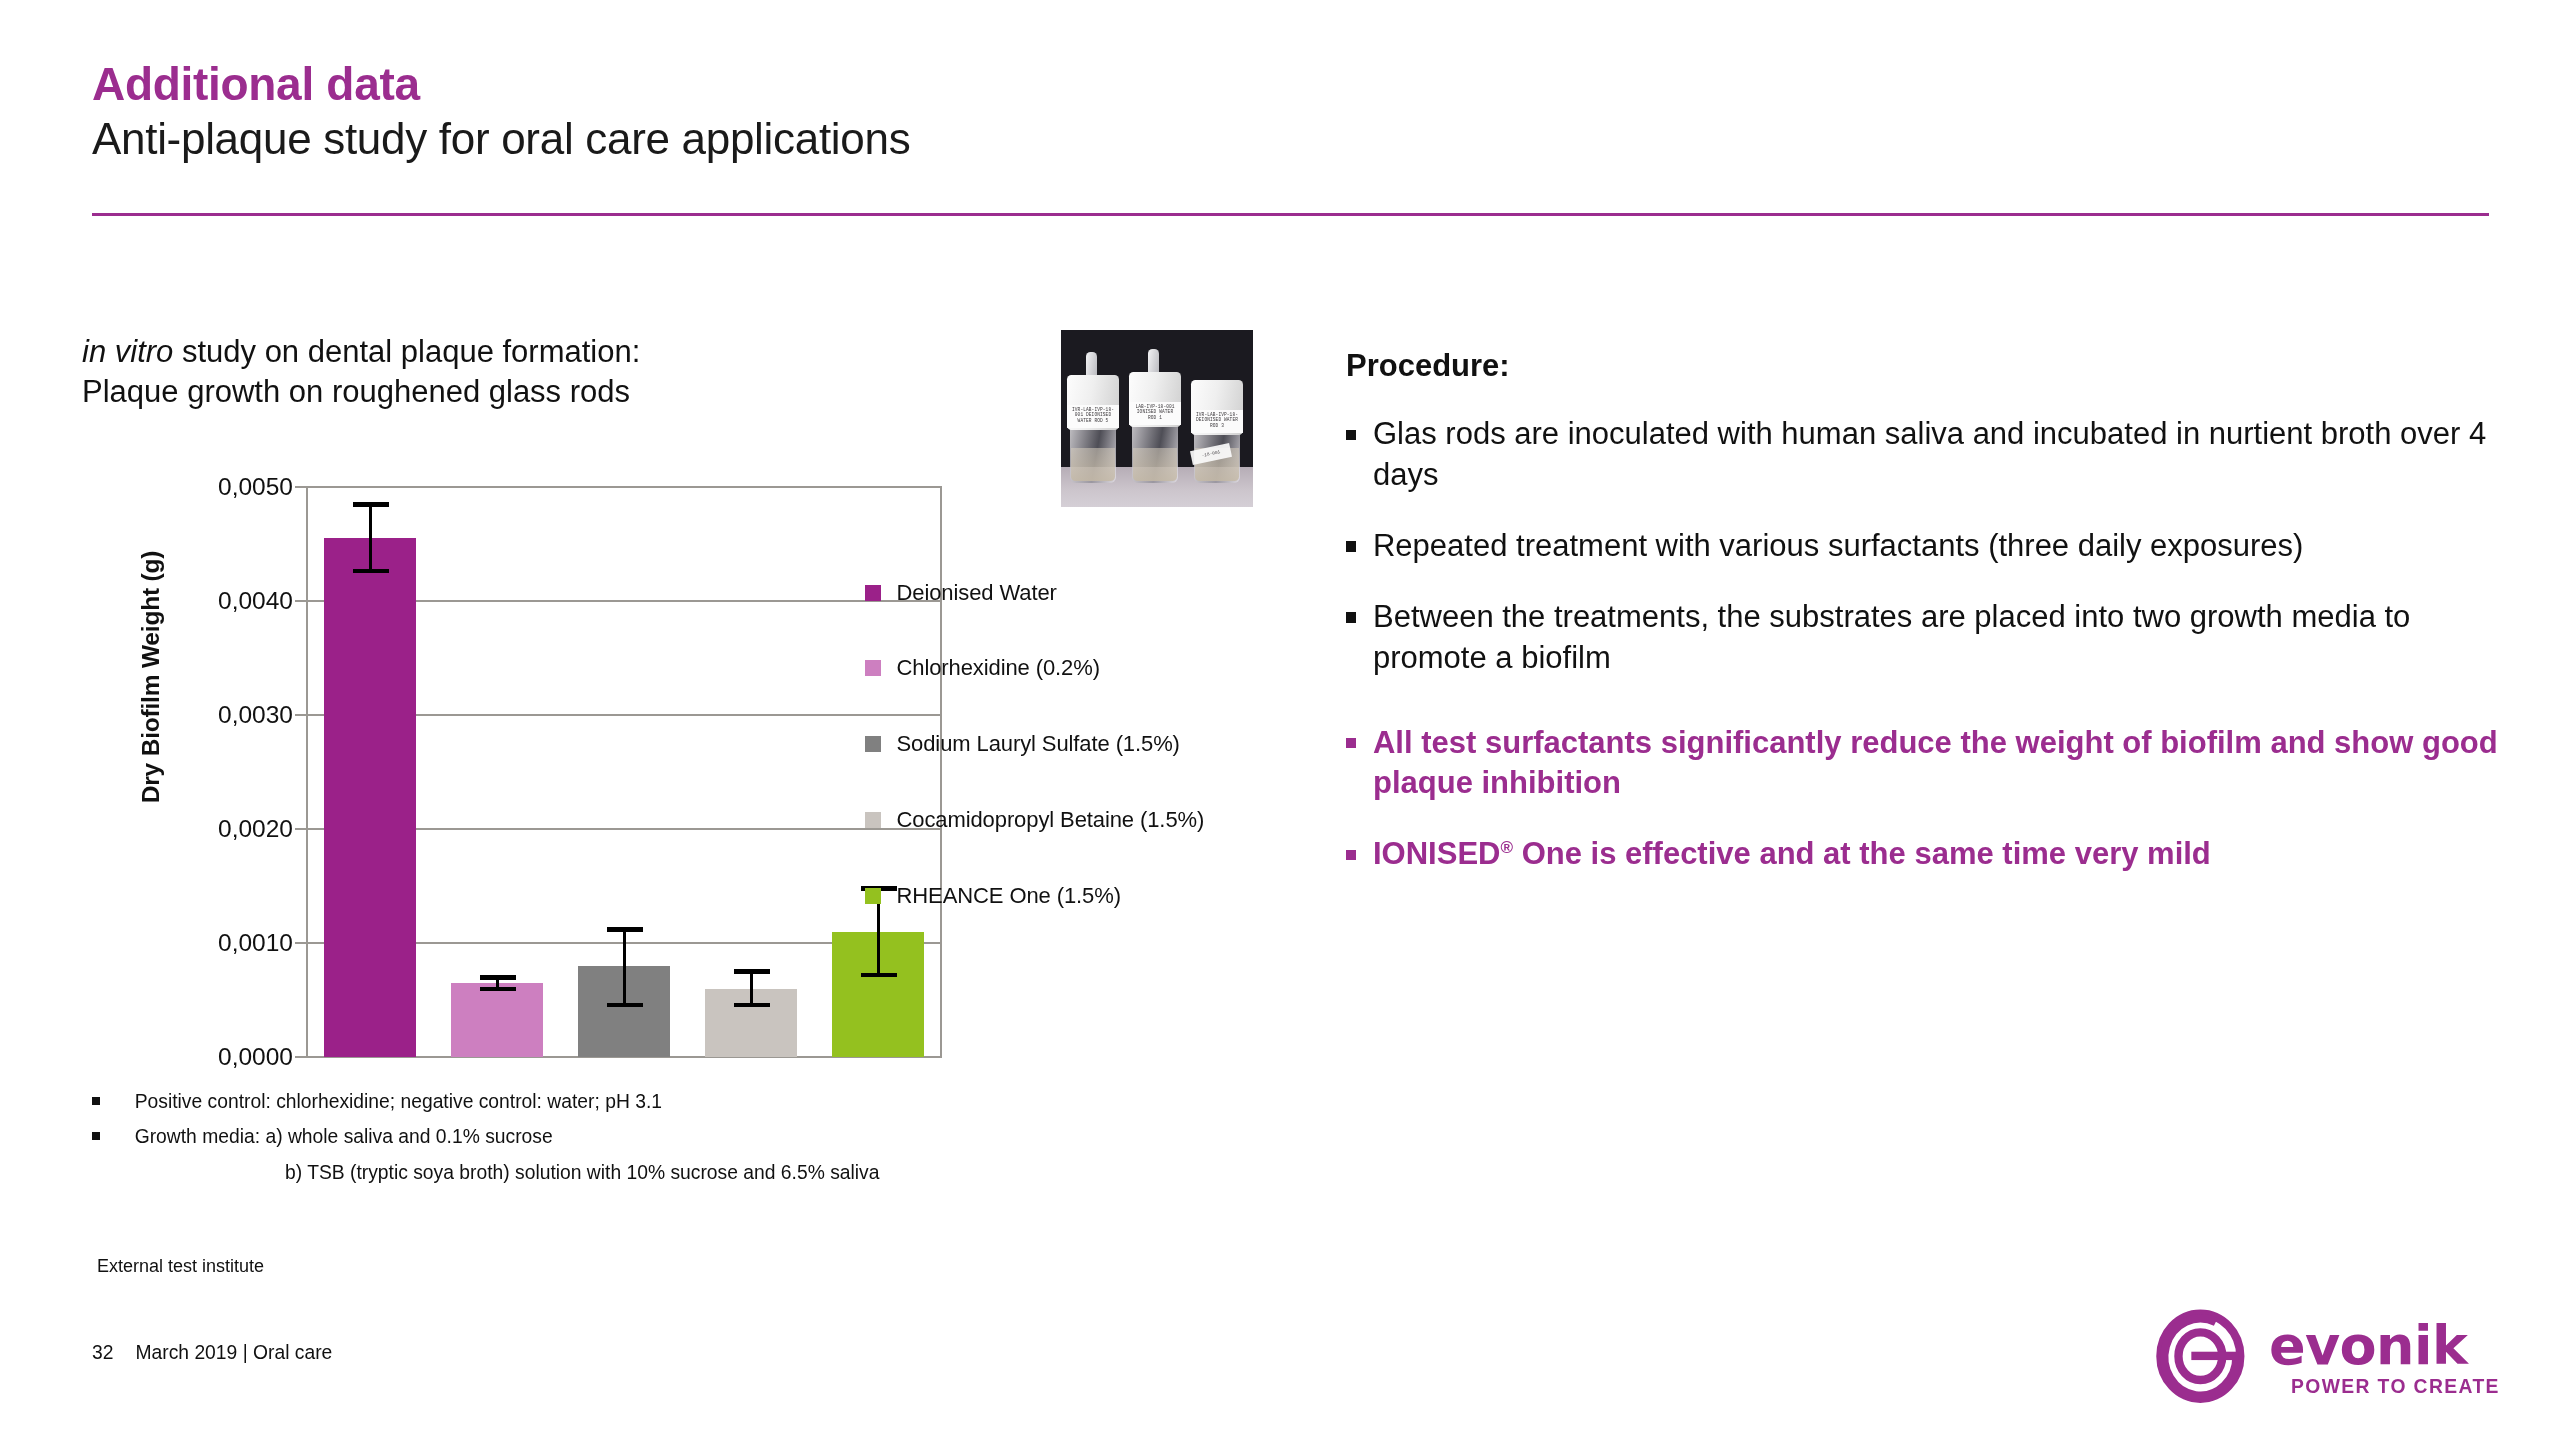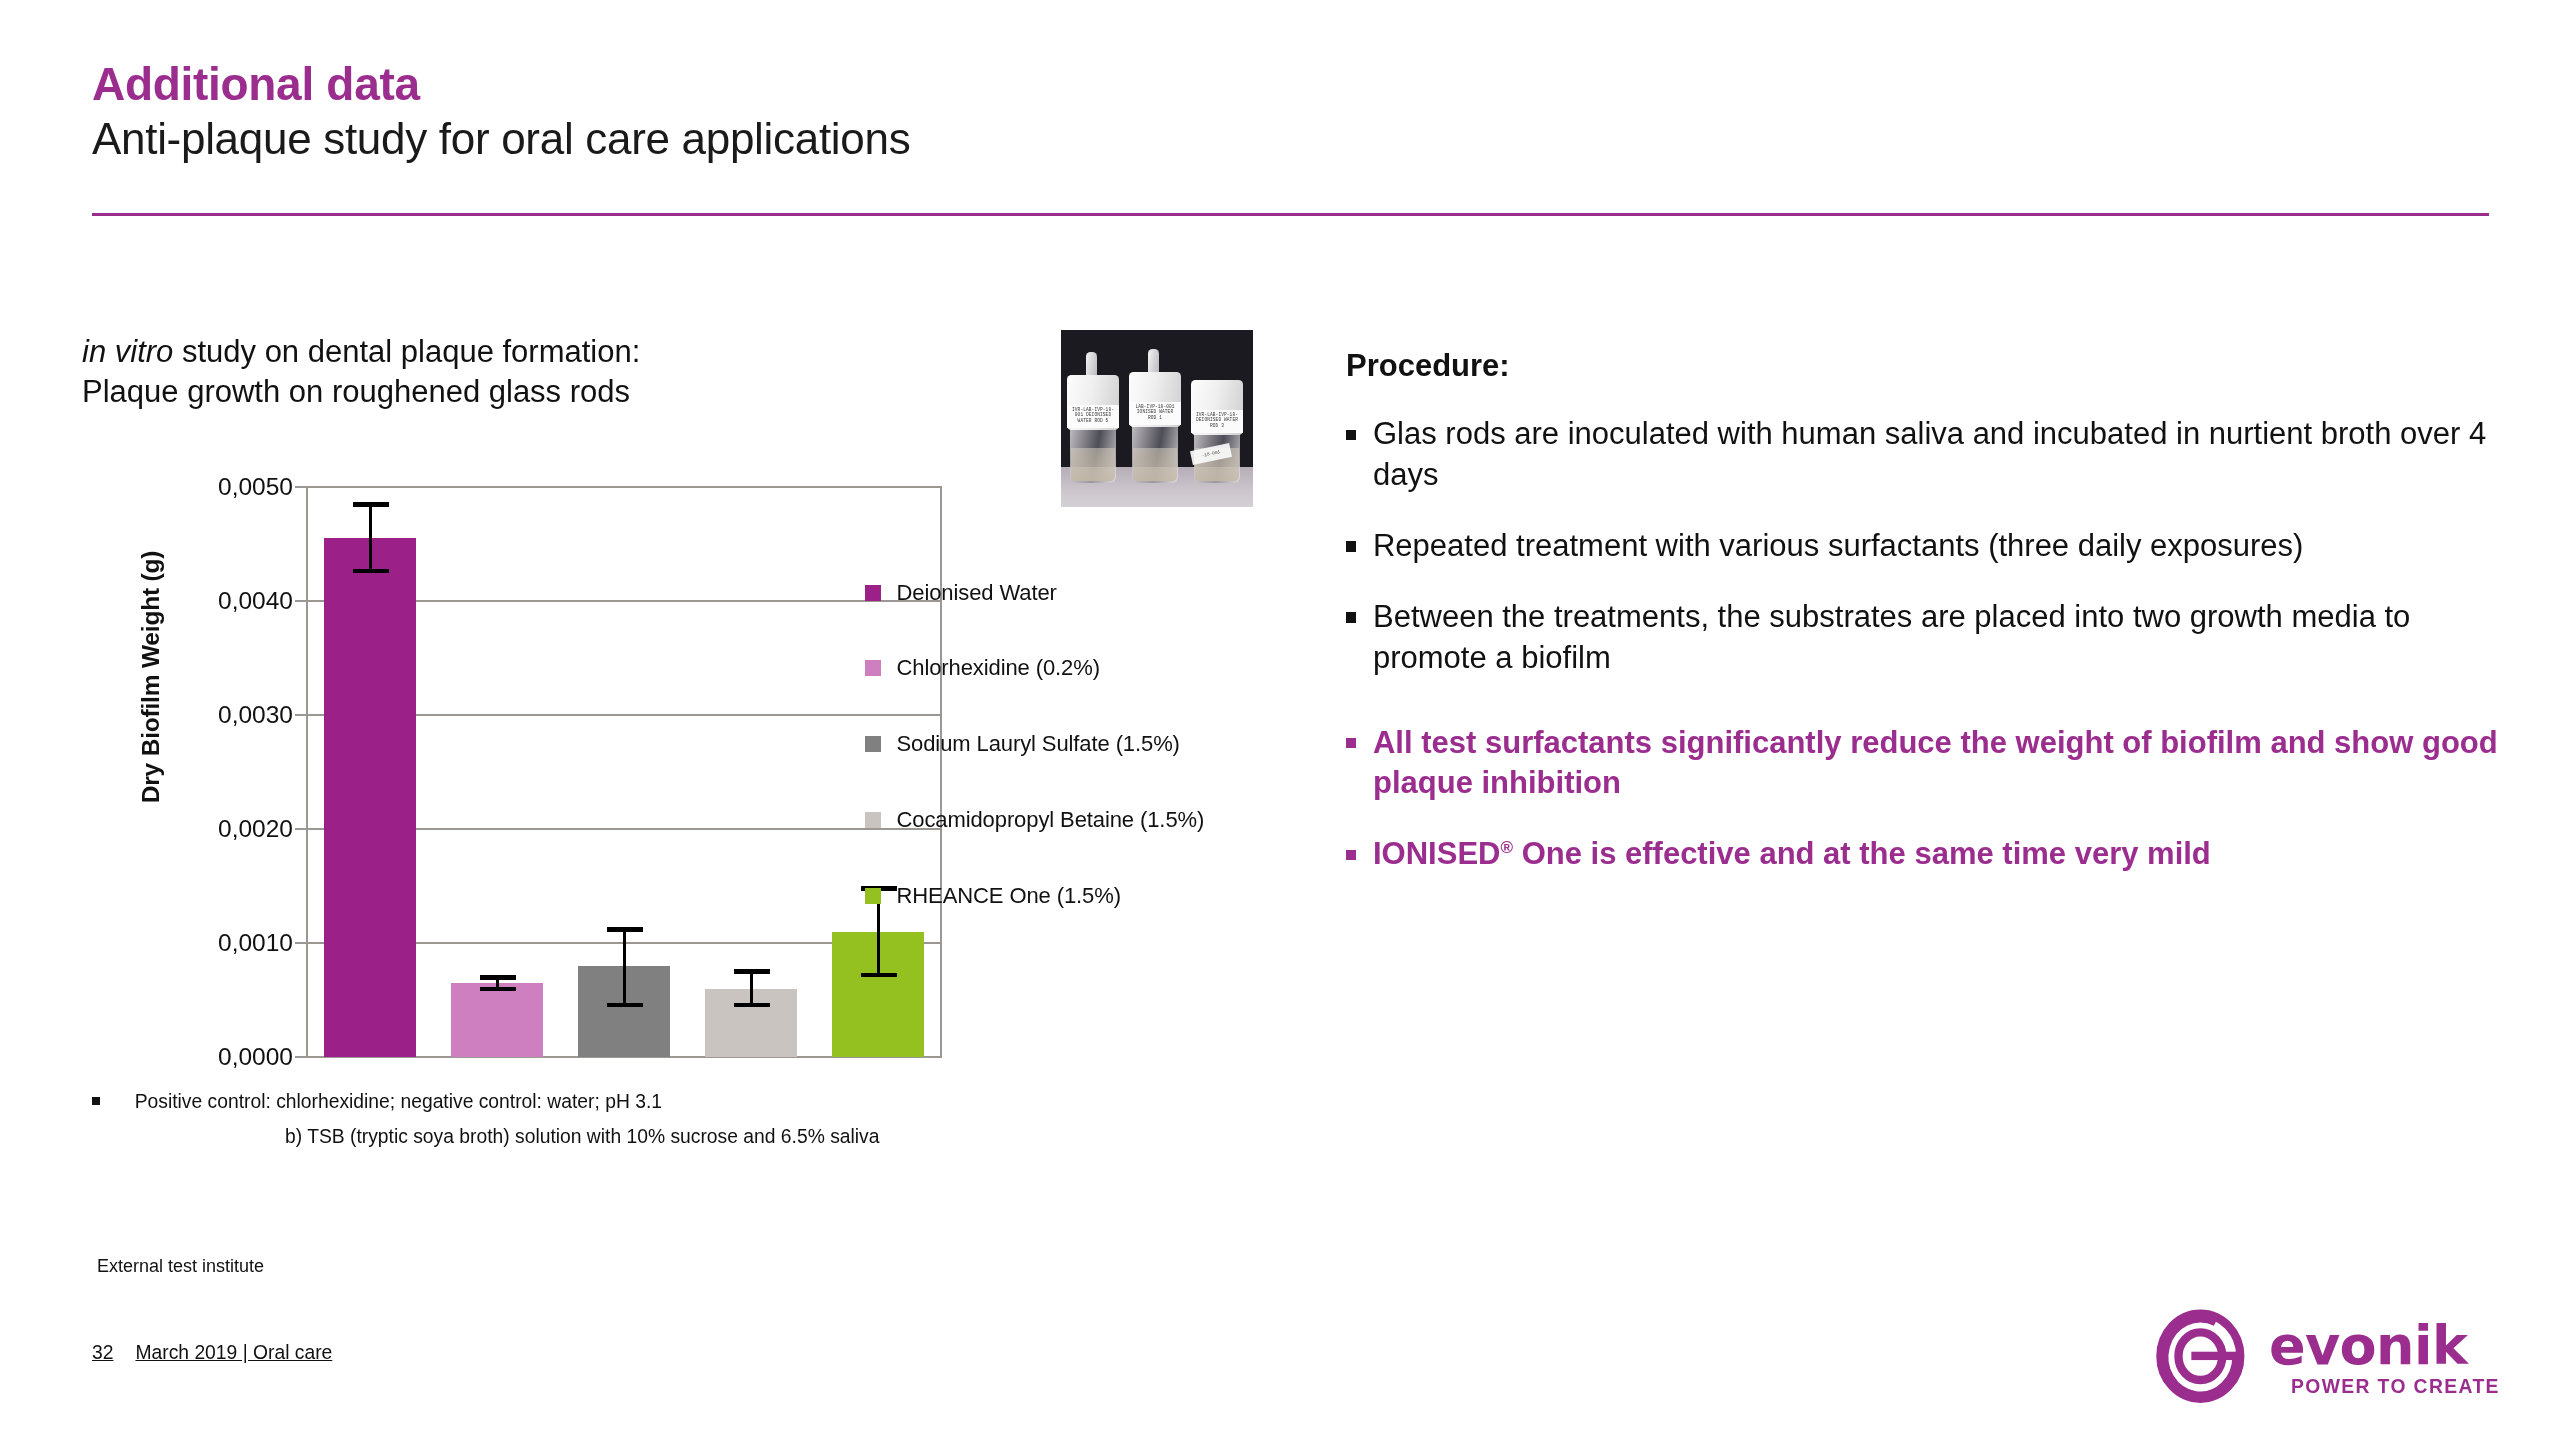--- a/index.html
+++ b/index.html
@@ -323,21 +323,20 @@
 
   
   #footer-left {
     position: absolute;
     left: 92px;
     top: 1342px;
     font-size: 19.3px;
     color: #111;
     display: flex;
     gap: 22px;
-    text-decoration: underline;
   }
   #logo {
     position: absolute;
     left: 2154px;
     top: 1309px;
     width: 348px;
     height: 97px;
   }
   #logo .wordmark {
     position: absolute;
@@ -489,20 +488,24 @@
       <span class="legend-swatch" style="background: rgb(148, 193, 31);"></span>
       <span class="legend-label">RHEANCE One (1.5%)</span>
     </div>
   </div>
 
 <div id="footnotes">
   <div class="fn-row">
     <span class="fn-bullet"></span>
     <span>Positive control: chlorhexidine; negative control: water; pH 3.1</span>
   </div>
+  <div class="fn-row">
+    <span class="fn-bullet"></span>
+    <span>Growth media:  a) whole saliva and 0.1% sucrose</span>
+  </div>
   <div class="fn-indent">b) TSB (tryptic soya broth) solution with 10% sucrose and 6.5% saliva</div>
 </div>
 <div id="institute">External test institute</div>
 
 <div id="right-col">
   <div id="procedure-heading">Procedure:</div>
 
   <div class="bullet-row">
     <span class="bullet-mark"></span>
     <span class="bullet-text">Glas rods are inoculated with human saliva and incubated in nurtient broth over 4 days</span>

